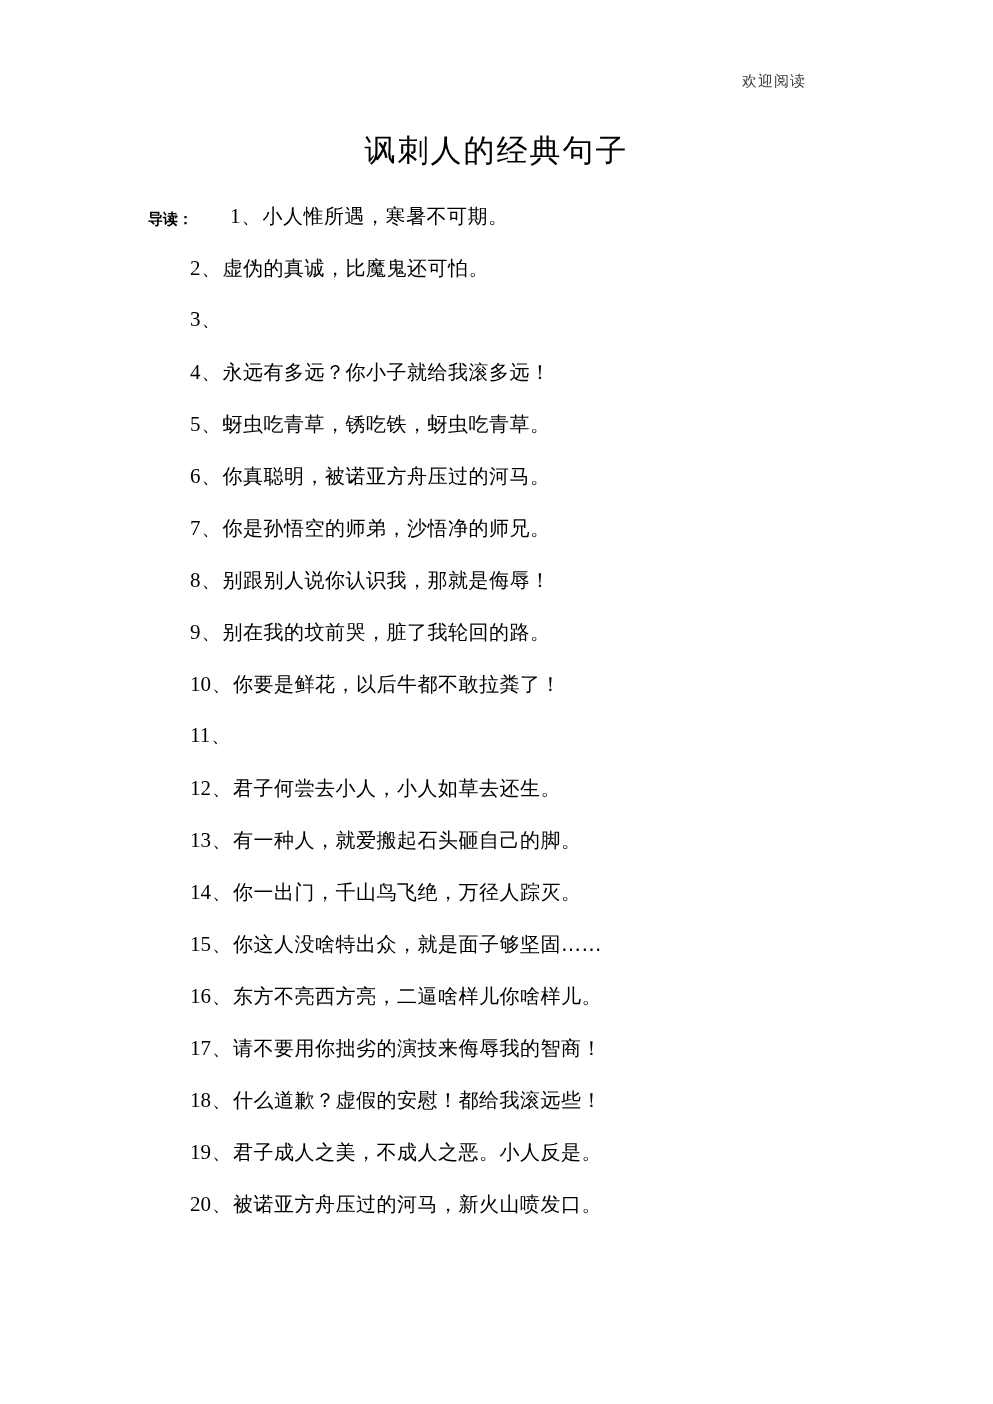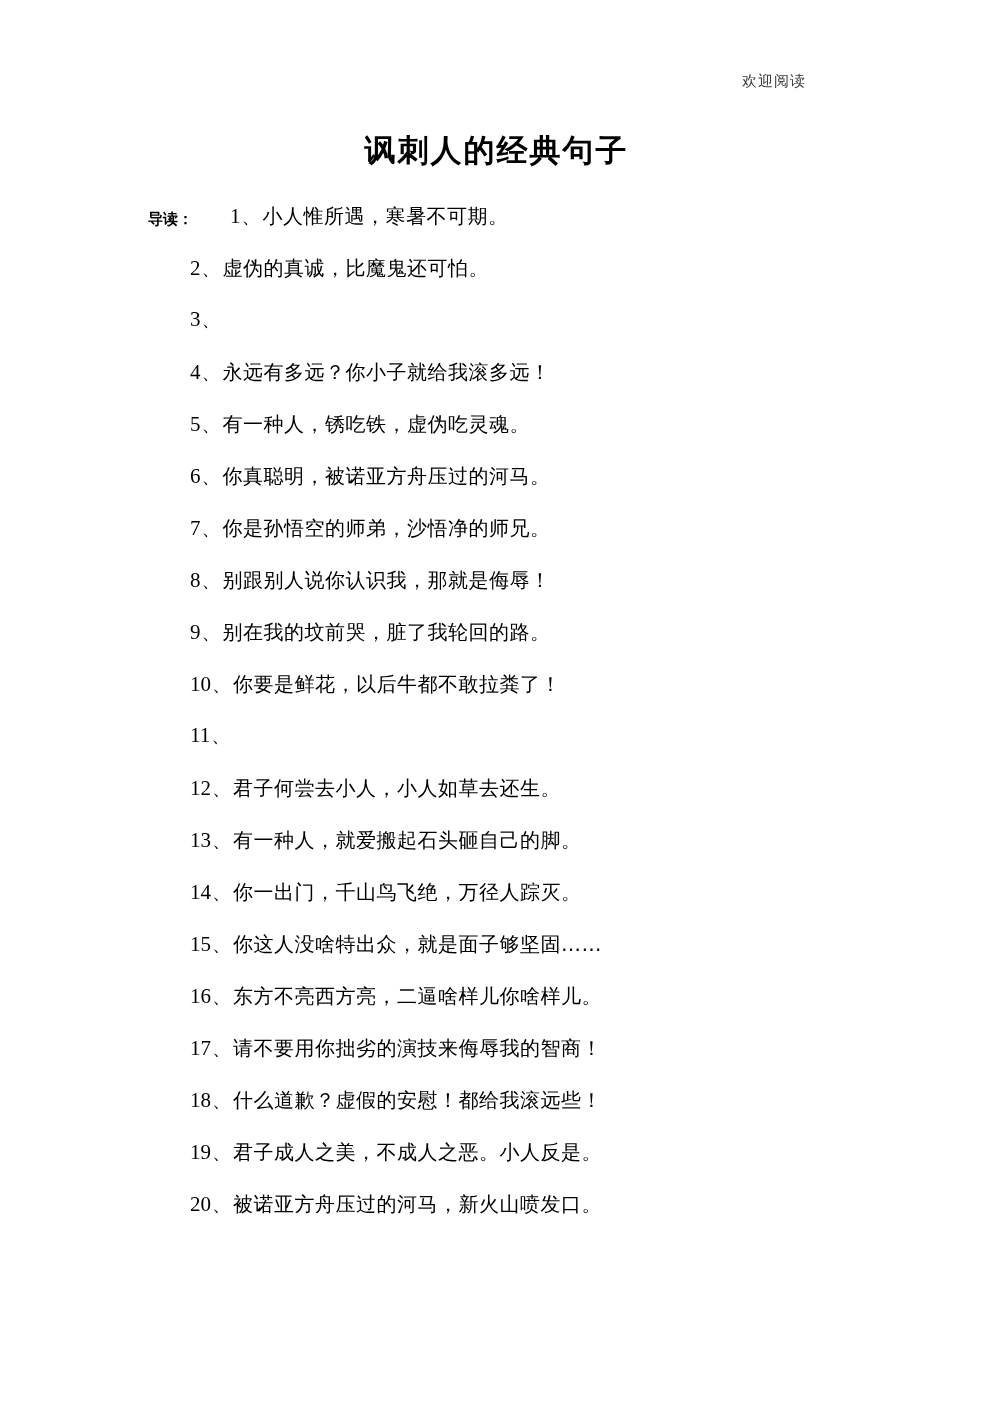--- a/index.html
+++ b/index.html
@@ -31,21 +31,21 @@
     letter-spacing: 1px;
     font-family: "DejaVu Sans", sans-serif;
   }
   .doc-title {
     position: absolute;
     top: 130px;
     left: 0;
     width: 993px;
     text-align: center;
     font-size: 31px;
-    font-weight: bold;
+    font-weight: normal;
     letter-spacing: 2px;
     font-family: "DejaVu Sans", sans-serif;
   }
   .lead-label {
     position: absolute;
     top: 210px;
     left: 148px;
     font-size: 15px;
     font-weight: bold;
     font-family: "DejaVu Sans", sans-serif;
@@ -113,21 +113,21 @@
 
     <div class="line">
       <span class="num">4</span>
       <span class="dun">、</span>
       <span class="txt">永远有多远？你小子就给我滚多远！</span>
     </div>
 
     <div class="line">
       <span class="num">5</span>
       <span class="dun">、</span>
-      <span class="txt">有一种人，锈吃铁，虚伪吃灵魂。</span>
+      <span class="txt">蚜虫吃青草，锈吃铁，蚜虫吃青草。</span>
     </div>
 
     <div class="line">
       <span class="num">6</span>
       <span class="dun">、</span>
       <span class="txt">你真聪明，被诺亚方舟压过的河马。</span>
     </div>
 
     <div class="line">
       <span class="num">7</span>

